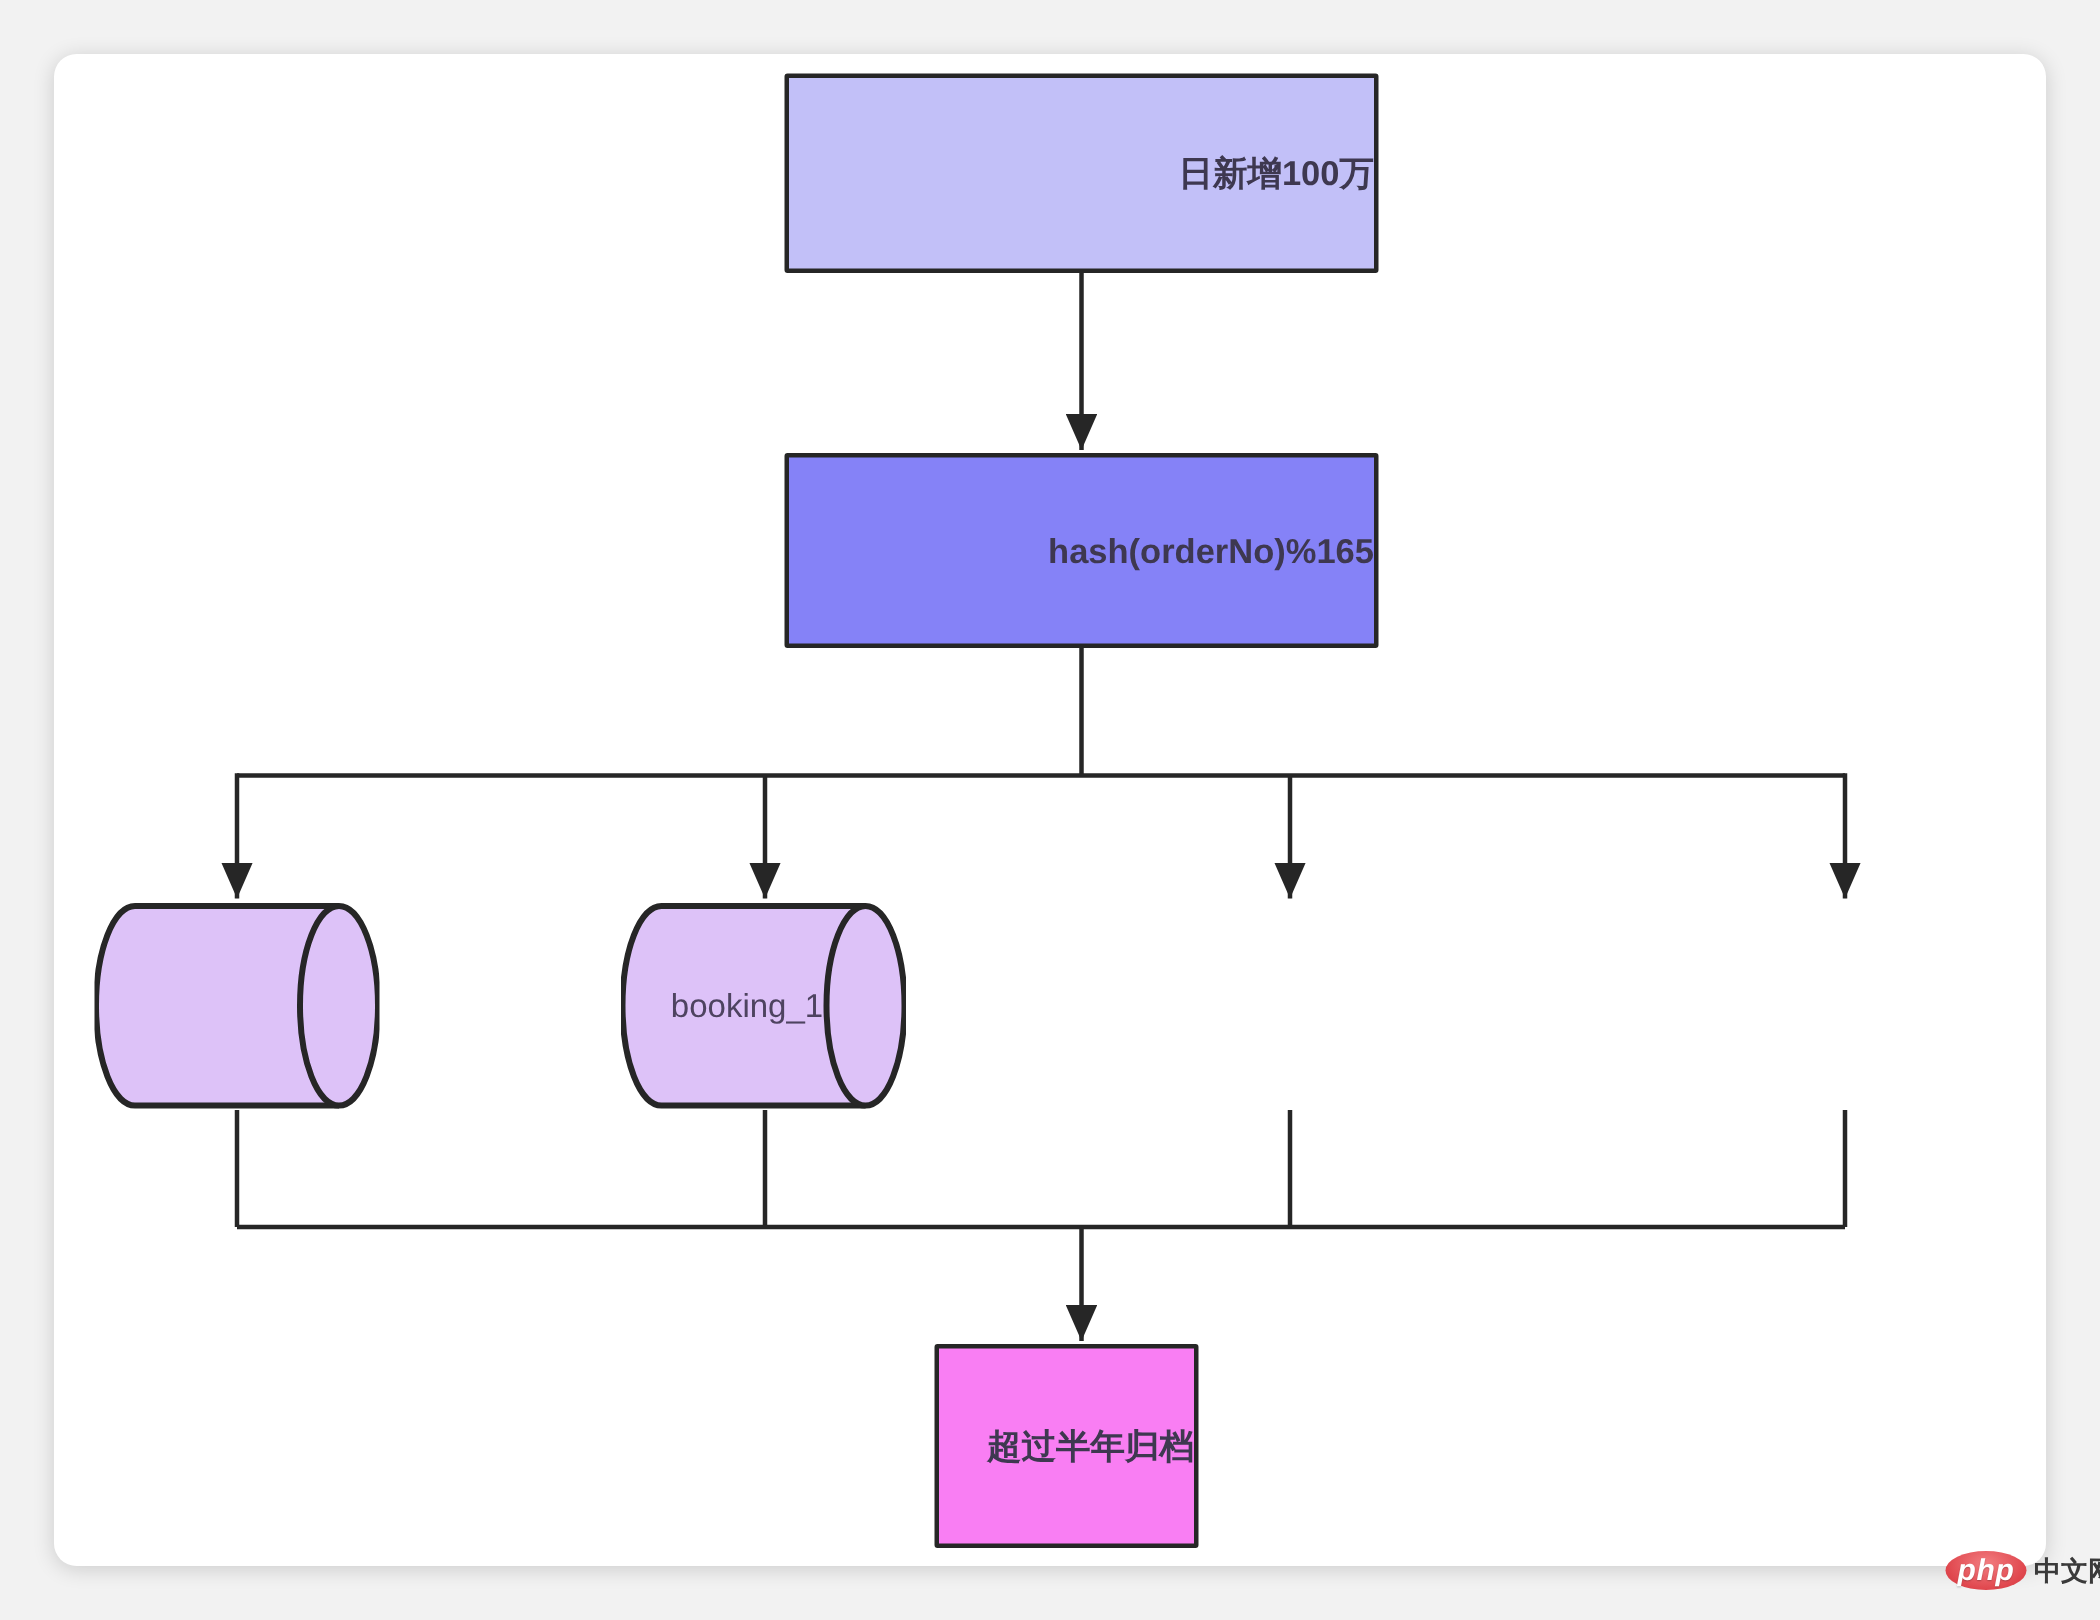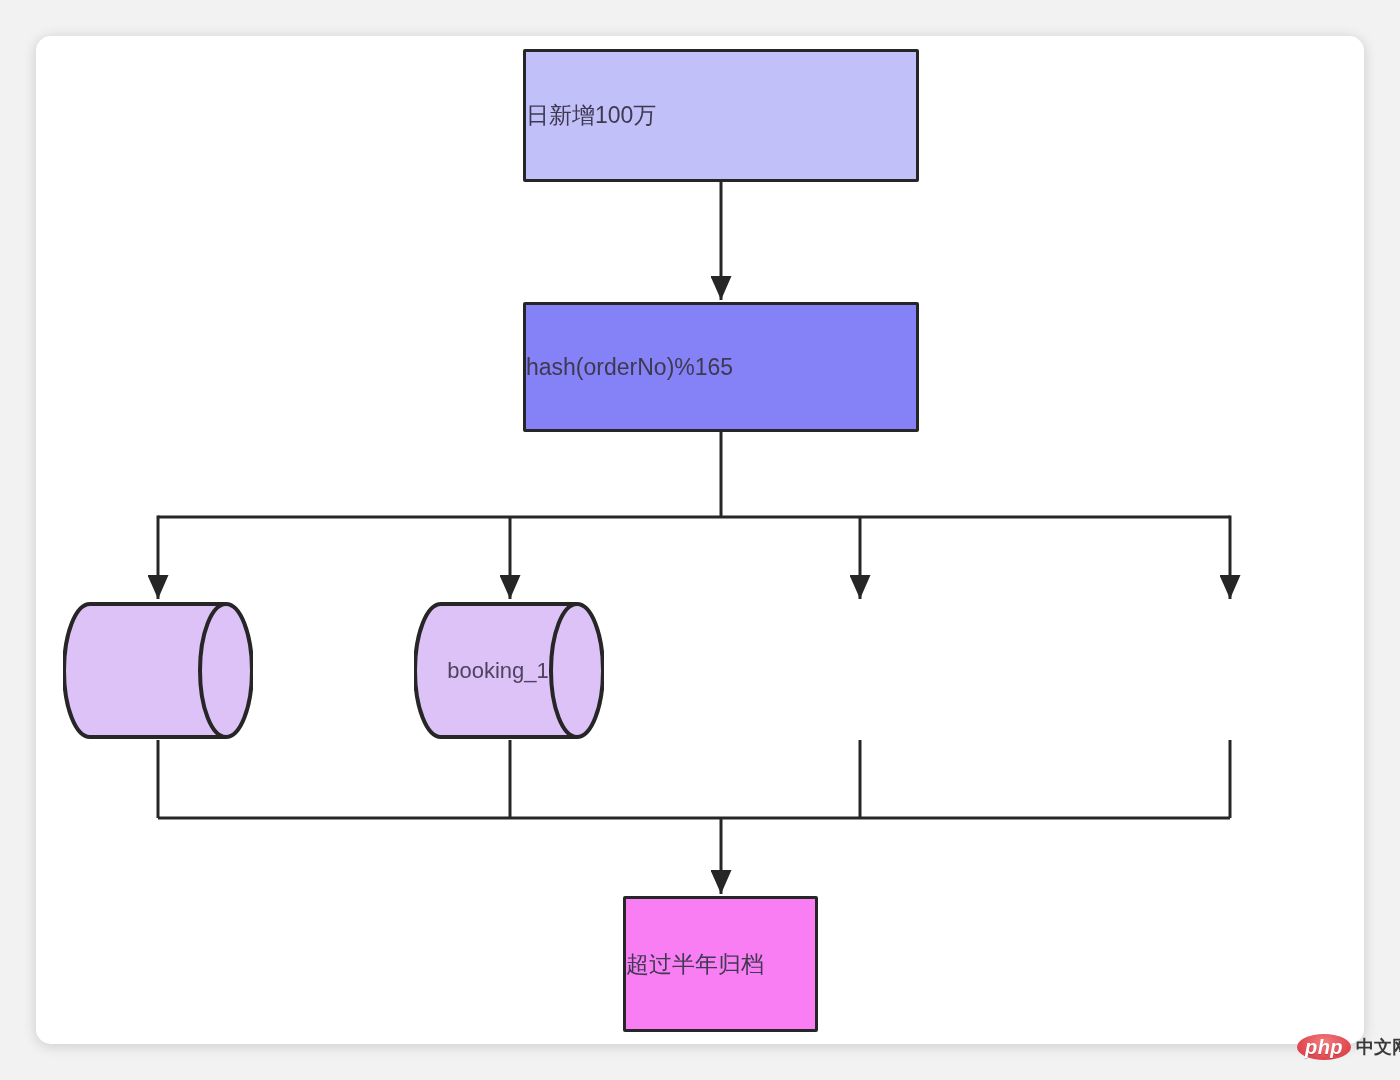--- a/index.html
+++ b/index.html
@@ -32,37 +32,38 @@
     background:var(--canvas-bg);
     border-radius:15px;
     box-shadow:0 2px 14px rgba(0,0,0,0.16);
   }
   .connectors{
     position:absolute;inset:0;
     width:1328px;height:1008px;
   }
   .node{
     position:absolute;
-    display:flex;align-items:center;justify-content:flex-start;
+    display:flex;align-items:center;justify-content:flex-end;
     border:3px solid var(--line);
     border-radius:2px;
     color:var(--label-text);
     font-size:23px;
     white-space:nowrap;
+    font-weight:bold;
   }
   .node-daily{
     left:487px;top:13px;width:396px;height:133px;
     background:var(--daily-fill);
   }
   .node-hash{
     left:487px;top:266px;width:396px;height:130px;
     background:var(--hash-fill);
   }
   .node-archive{
-    left:587px;top:860px;width:195px;height:136px;
+    left:587px;top:860px;width:176px;height:136px;
     background:var(--archive-fill);
   }
   .cylinder{
     position:absolute;
     width:190px;height:139px;
     top:565px;
   }
   .cylinder svg{position:absolute;left:0;top:0;display:block;}
   .cyl-body{fill:var(--shard-fill);stroke:var(--line);stroke-width:4;}
   .cyl-cap{fill:var(--shard-fill);stroke:var(--line);stroke-width:4;}

